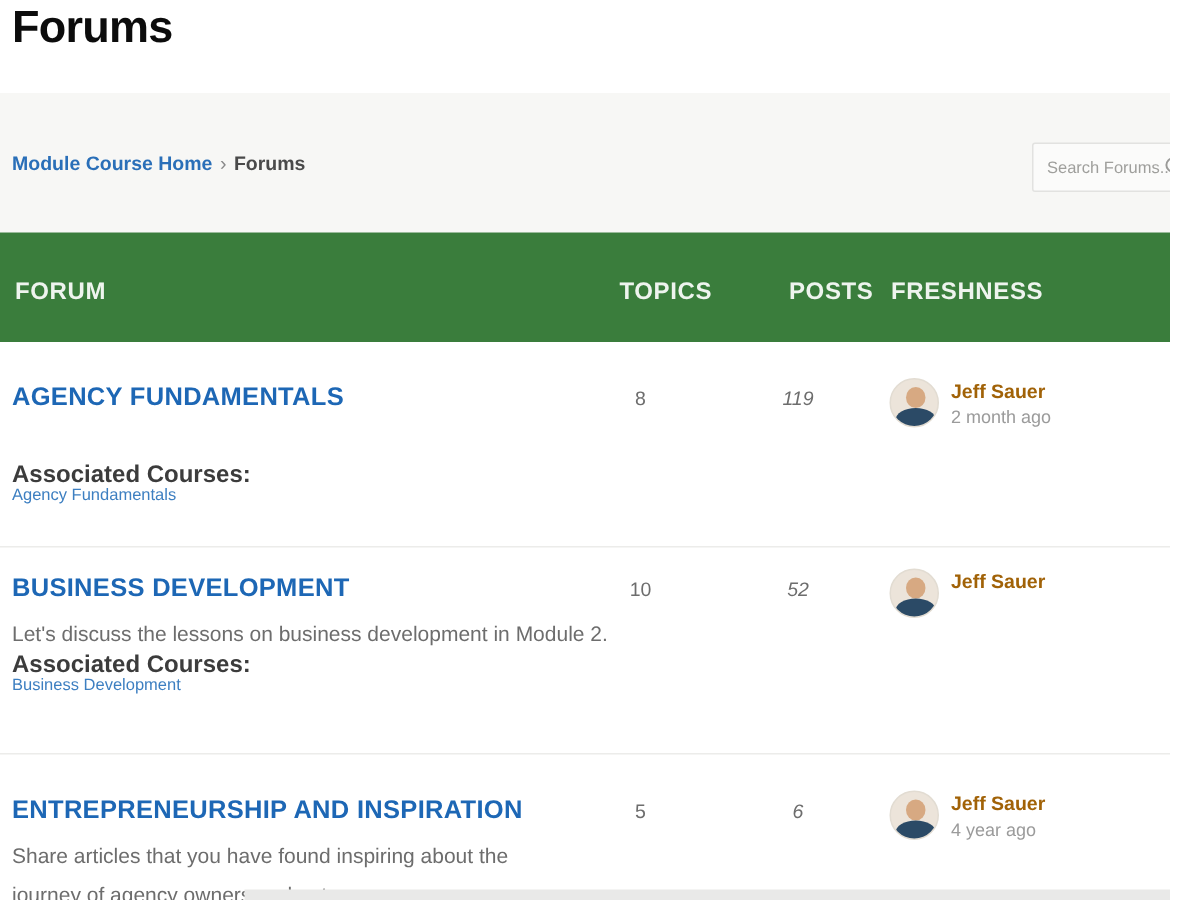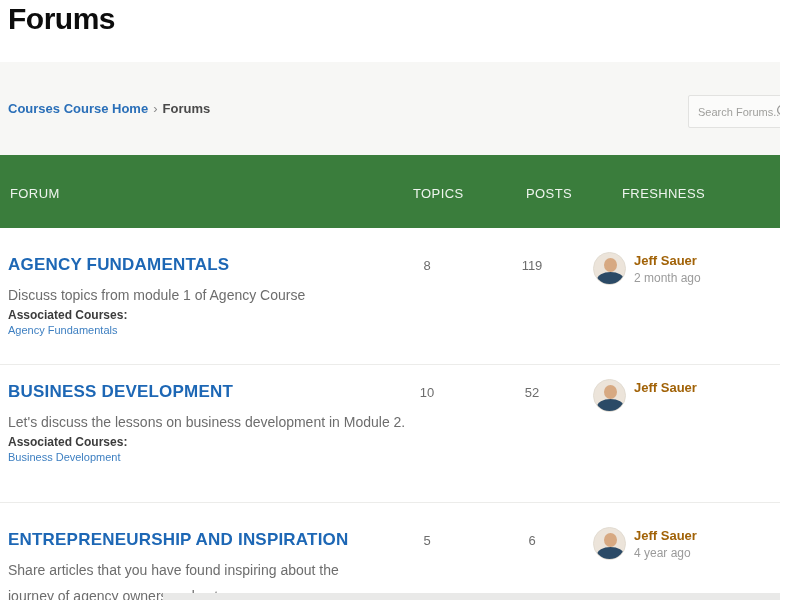--- a/index.html
+++ b/index.html
@@ -28,54 +28,54 @@
     font-size:11px; color:#999; padding:0 26px 0 9px; outline:none;
     font-family:"Liberation Sans", sans-serif;
   }
   .search-box::placeholder { color:#9f9f9c; opacity:1; }
   .search-icon { position:absolute; top:104px; left:776px; width:14px; height:14px; }
   .thead {
     position:absolute; top:155px; left:0; width:800px; height:73px;
     background:#3a7d3c;
   }
   .th {
-    position:absolute; top:31px; font-size:13px; font-weight:400;
+    position:absolute; top:31px; font-size:16px; font-weight:700;
     color:#eef4ee; letter-spacing:0.4px;
   }
   .th-forum { left:10px; }
   .th-topics { left:413px; }
   .th-posts { left:526px; }
-  .th-freshness { left:594px;margin-left:28px; }
+  .th-freshness { left:594px; }
   .forum-row { position:absolute; left:0; width:800px; height:130px; }
   .row-1 { top:255px; }
   .row-2 { top:382px; }
   .row-3 { top:530px; }
   .f-title {
     position:absolute; left:8px; top:0; font-size:17px; font-weight:700;
     color:#1d67b5; letter-spacing:0.2px; text-decoration:none; white-space:nowrap;
   }
   .f-desc {
     position:absolute; left:8px; top:27px; font-size:14px; color:#6d6d6d;
     line-height:26px;
   }
   .nowrap { white-space:nowrap; }
   .wrap3 { width:350px; }
   .f-assoc-label {
-    position:absolute; left:8px; top:53px; font-size:12px; font-weight:700; color:#3c3c3c;
+    position:absolute; left:8px; top:53px; font-size:16px; font-weight:700; color:#3c3c3c;
   }
   .f-assoc-link {
     position:absolute; left:8px; top:69px; font-size:11px; color:#3d7fc1;
     text-decoration:none;
   }
   .f-topics, .f-posts {
     position:absolute; top:3px; width:48px; text-align:center;
     font-size:13px; color:#6d6d6d;
   }
   .f-topics { left:403px; }
-  .f-posts { left:508px; }
+  .f-posts { left:508px;font-style:italic; }
   .f-fresh { position:absolute; left:593px; top:-3px; }
   .avatar {
     position:absolute; left:0; top:0; width:33px; height:33px; border-radius:50%;
     background:#ece4da; overflow:hidden; border:1px solid #e2dcd2;
   }
   .avatar .head {
     position:absolute; left:10px; top:5px; width:13px; height:14px;
     border-radius:50%; background:#d7a982;
   }
   .avatar .body {
@@ -101,39 +101,38 @@
 </head>
 <body>
 
 <div class="page">
 
   <h1 class="page-title">Forums</h1>
 
   <div class="band"></div>
 
   <div class="breadcrumb">
-    <a href="#" class="crumb-link">Courses Course Home</a><span class="crumb-sep">›</span><span class="crumb-current">Forums</span>
+    <a href="#" class="crumb-link">Module Course Home</a><span class="crumb-sep">›</span><span class="crumb-current">Forums</span>
   </div>
 
   <input type="text" class="search-box" placeholder="Search Forums..." style="">
   <svg class="search-icon" viewBox="0 0 14 14">
     <circle cx="6" cy="6" r="4.4" fill="none" stroke="#9a9a98" stroke-width="1.3"></circle>
     <line x1="9.3" y1="9.3" x2="13" y2="13" stroke="#9a9a98" stroke-width="1.3"></line>
   </svg>
 
   <div class="thead">
     <span class="th th-forum">FORUM</span>
     <span class="th th-topics">TOPICS</span>
     <span class="th th-posts">POSTS</span>
     <span class="th th-freshness">FRESHNESS</span>
   </div>
 
   <div class="forum-row row-1">
     <a href="#" class="f-title">AGENCY FUNDAMENTALS</a>
-    <div class="f-desc nowrap">Discuss topics from module 1 of Agency Course</div>
     <div class="f-assoc-label">Associated Courses:</div>
     <a href="#" class="f-assoc-link">Agency Fundamentals</a>
     <div class="f-topics">8</div>
     <div class="f-posts">119</div>
     <div class="f-fresh">
       <div class="avatar">
           <div class="head"></div>
           <div class="body"></div>
         </div>
       <div class="fresh-text">

